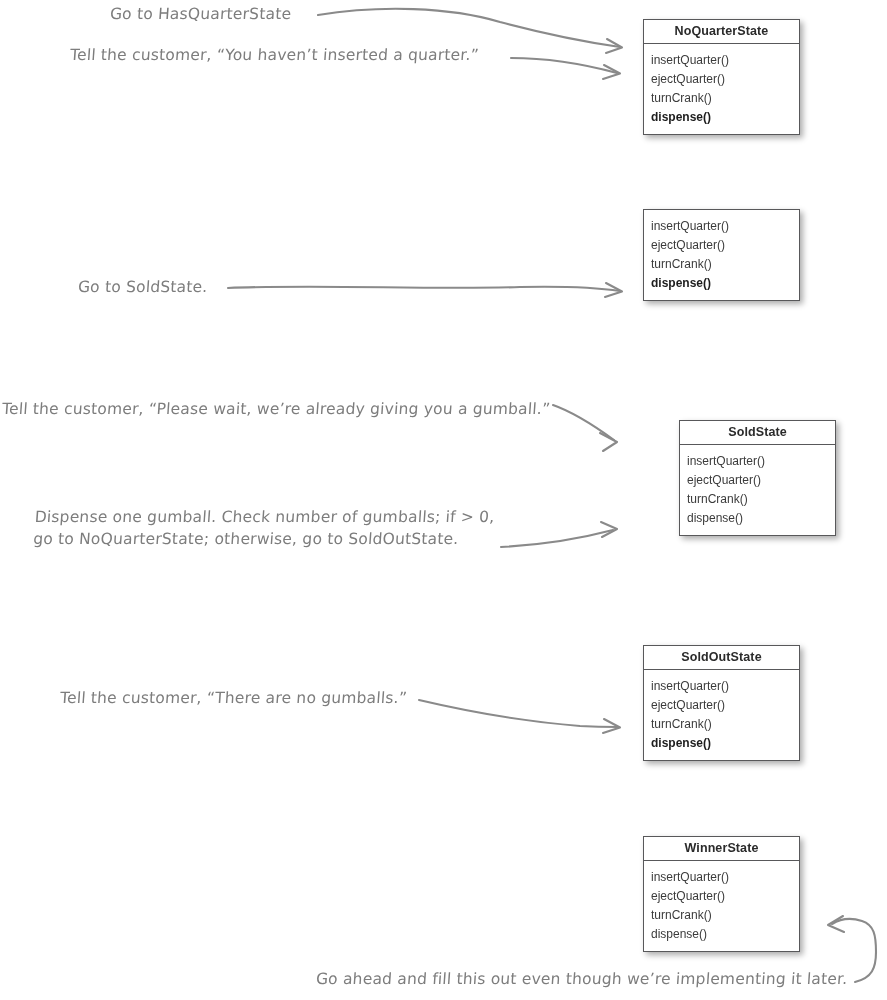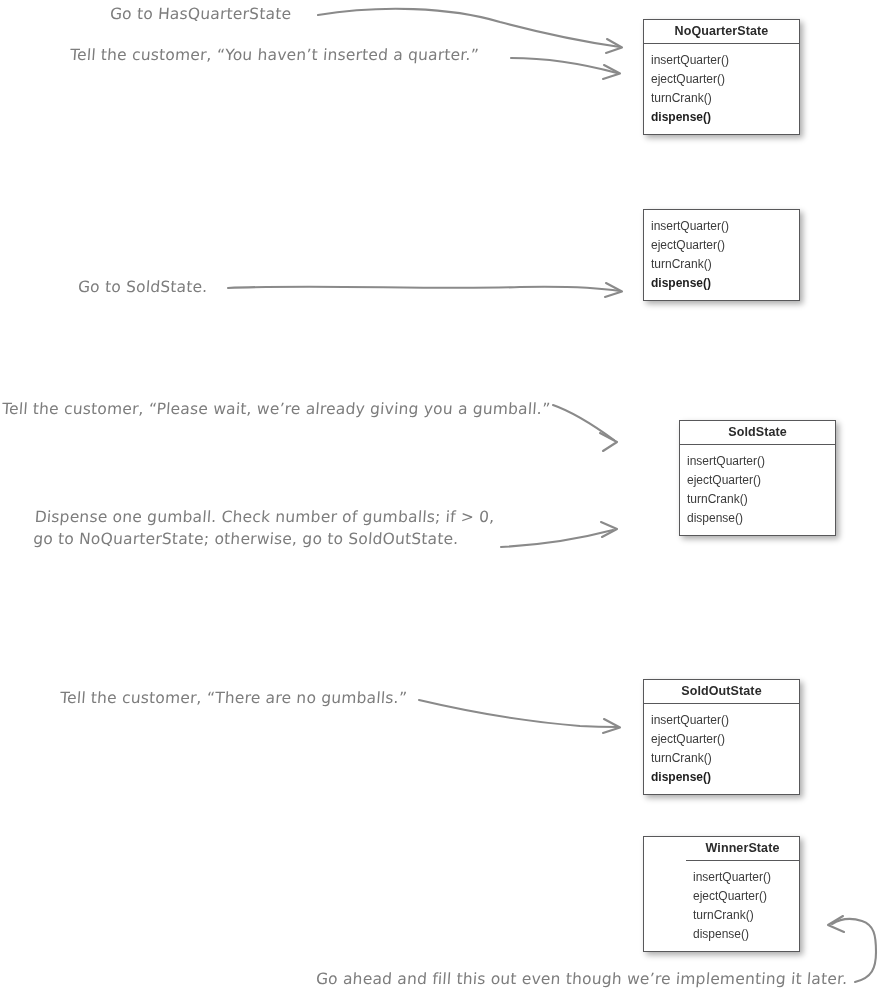--- a/index.html
+++ b/index.html
@@ -111,31 +111,31 @@
 <div class="uml-box" style="left:679px; top:420px;">
   <div class="uml-title">SoldState</div>
   <div class="uml-body">
     <div class="uml-method">insertQuarter()</div>
     <div class="uml-method">ejectQuarter()</div>
     <div class="uml-method">turnCrank()</div>
     <div class="uml-method">dispense()</div>
   </div>
 </div>
 
-<div class="uml-box" style="left:643px; top:679px;">
+<div class="uml-box" style="left:643px; top:645px;">
   <div class="uml-title">SoldOutState</div>
   <div class="uml-body">
     <div class="uml-method">insertQuarter()</div>
     <div class="uml-method">ejectQuarter()</div>
     <div class="uml-method">turnCrank()</div>
     <div class="uml-method bold">dispense()</div>
   </div>
 </div>
 
-<div class="uml-box" style="left:643px; top:836px;padding-left:42px;">
+<div class="uml-box" style="left:643px; top:836px;">
   <div class="uml-title">WinnerState</div>
   <div class="uml-body">
     <div class="uml-method">insertQuarter()</div>
     <div class="uml-method">ejectQuarter()</div>
     <div class="uml-method">turnCrank()</div>
     <div class="uml-method">dispense()</div>
   </div>
 </div>
 
 <div class="note" style="left:110px; top:3px;">Go to HasQuarterState</div>

